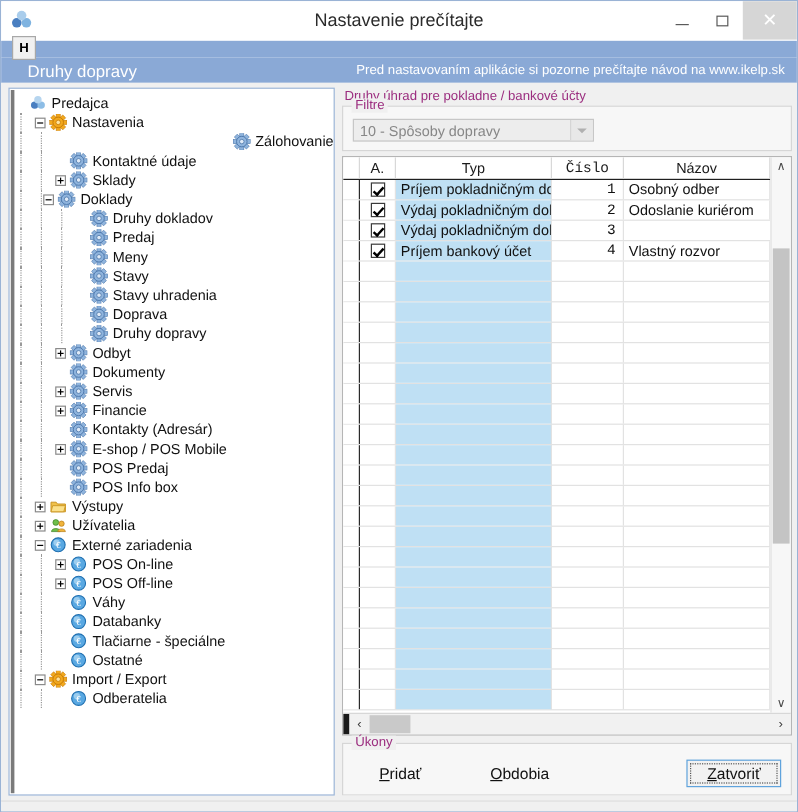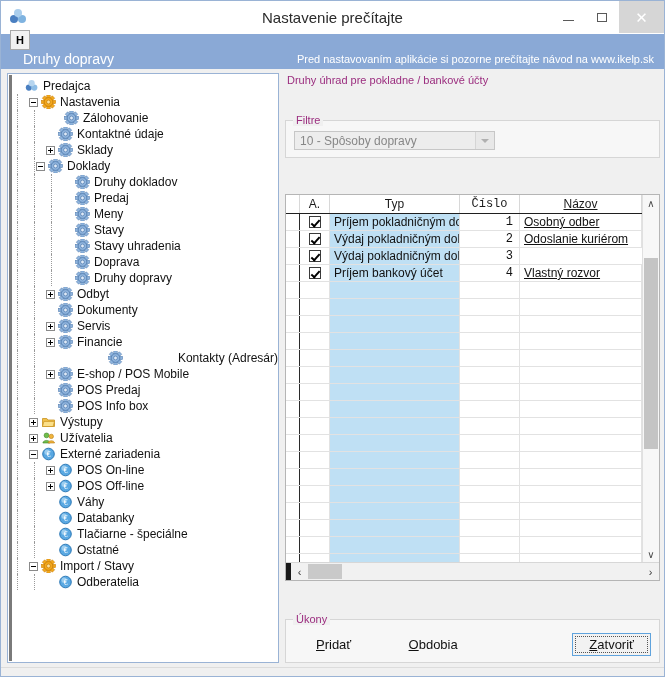--- a/index.html
+++ b/index.html
@@ -178,21 +178,20 @@
     border-left: 1px dotted #9a9a9a;
     top: 0; bottom: 0;
   }
 
   
   #right-pane {
     flex: 1;
     display: flex; flex-direction: column;
     overflow: hidden;
     min-width: 0;
-    gap: 32px;
   }
   #grp-title {
     color: #9b2d7f;
     font-size: 11px;
     margin: 1px 0 2px 2px;
   }
 
   .fieldset {
     border: 1px solid #d6d6d6;
     background: #f7f7f7;
@@ -258,21 +257,21 @@
     font-size: 12px; color: #1a1a1a;
     border-right: 1px solid #d8d8d8;
     box-sizing: border-box;
     cursor: default;
     overflow: hidden;
   }
   .c-gutter { width: 14px; min-width: 14px; }
   .c-a      { width: 30px; min-width: 30px; }
   .c-typ    { width: 130px; min-width: 130px; }
   .c-cislo  { width: 60px;  min-width: 60px; font-family: Liberation Mono, monospace; }
-  .c-nazov  { flex: 1; min-width: 0; text-decoration: underline; }
+  .c-nazov  { flex: 1; min-width: 0; }
 
   #grid-body { flex: 1; overflow: hidden; background: #ffffff; position: relative; }
   .grow {
     height: 17px; display: flex;
     border-bottom: 1px solid #e2e2e2;
     box-sizing: border-box;
   }
   .gcell {
     display: flex; align-items: center;
     font-size: 12px; color: #111;
@@ -456,21 +455,21 @@
                 <rect x="-0.1" y="5.3" width="3.4" height="3.4" fill="#f2a81d" stroke="#c77b05" stroke-width="0.5" transform="rotate(180 1.6 7.0)"></rect>
                 <rect x="1.5" y="1.5" width="3.4" height="3.4" fill="#f2a81d" stroke="#c77b05" stroke-width="0.5" transform="rotate(225 3.2 3.2)"></rect>
                 <rect x="5.3" y="-0.1" width="3.4" height="3.4" fill="#f2a81d" stroke="#c77b05" stroke-width="0.5" transform="rotate(270 7.0 1.6)"></rect>
                 <rect x="9.1" y="1.5" width="3.4" height="3.4" fill="#f2a81d" stroke="#c77b05" stroke-width="0.5" transform="rotate(315 10.8 3.2)"></rect>
       <circle cx="7" cy="7" r="4.4" fill="#f2a81d" stroke="#c77b05" stroke-width="0.8"></circle>
       <circle cx="7" cy="7" r="1.9" fill="#fde3a0" stroke="#c77b05" stroke-width="0.7"></circle>
               </svg>
             </span>
             <span class="tlabel">Nastavenia</span>
           </div>
-          <div class="tnode" style="padding-left: 44px;">
+          <div class="tnode" style="padding-left: 44px; justify-content: flex-end;">
             <span class="dotline" style="left: 9px;"></span>
             <span class="dotline" style="left: 26px;"></span>
             <span class="expander-spacer"></span>
             <span class="ticon">
               <svg width="15" height="14" viewBox="0 0 14 14">
                 <rect x="10.7" y="5.3" width="3.4" height="3.4" fill="#8fb4dd" stroke="#4d78ac" stroke-width="0.5" transform="rotate(0 12.4 7.0)"></rect>
                 <rect x="9.1" y="9.1" width="3.4" height="3.4" fill="#8fb4dd" stroke="#4d78ac" stroke-width="0.5" transform="rotate(45 10.8 10.8)"></rect>
                 <rect x="5.3" y="10.7" width="3.4" height="3.4" fill="#8fb4dd" stroke="#4d78ac" stroke-width="0.5" transform="rotate(90 7.0 12.4)"></rect>
                 <rect x="1.5" y="9.1" width="3.4" height="3.4" fill="#8fb4dd" stroke="#4d78ac" stroke-width="0.5" transform="rotate(135 3.2 10.8)"></rect>
                 <rect x="-0.1" y="5.3" width="3.4" height="3.4" fill="#8fb4dd" stroke="#4d78ac" stroke-width="0.5" transform="rotate(180 1.6 7.0)"></rect>
@@ -763,21 +762,21 @@
                 <rect x="-0.1" y="5.3" width="3.4" height="3.4" fill="#8fb4dd" stroke="#4d78ac" stroke-width="0.5" transform="rotate(180 1.6 7.0)"></rect>
                 <rect x="1.5" y="1.5" width="3.4" height="3.4" fill="#8fb4dd" stroke="#4d78ac" stroke-width="0.5" transform="rotate(225 3.2 3.2)"></rect>
                 <rect x="5.3" y="-0.1" width="3.4" height="3.4" fill="#8fb4dd" stroke="#4d78ac" stroke-width="0.5" transform="rotate(270 7.0 1.6)"></rect>
                 <rect x="9.1" y="1.5" width="3.4" height="3.4" fill="#8fb4dd" stroke="#4d78ac" stroke-width="0.5" transform="rotate(315 10.8 3.2)"></rect>
       <circle cx="7" cy="7" r="4.4" fill="#8fb4dd" stroke="#4d78ac" stroke-width="0.8"></circle>
       <circle cx="7" cy="7" r="1.9" fill="#dfeaf7" stroke="#4d78ac" stroke-width="0.7"></circle>
               </svg>
             </span>
             <span class="tlabel">Financie</span>
           </div>
-          <div class="tnode" style="padding-left: 38px; justify-content: space-between;">
+          <div class="tnode" style="padding-left: 38px;">
             <span class="dotline" style="left: 9px;"></span>
             <span class="dotline" style="left: 26px;"></span>
             <span class="expander-spacer"></span>
             <span class="ticon">
               <svg width="15" height="14" viewBox="0 0 14 14">
                 <rect x="10.7" y="5.3" width="3.4" height="3.4" fill="#8fb4dd" stroke="#4d78ac" stroke-width="0.5" transform="rotate(0 12.4 7.0)"></rect>
                 <rect x="9.1" y="9.1" width="3.4" height="3.4" fill="#8fb4dd" stroke="#4d78ac" stroke-width="0.5" transform="rotate(45 10.8 10.8)"></rect>
                 <rect x="5.3" y="10.7" width="3.4" height="3.4" fill="#8fb4dd" stroke="#4d78ac" stroke-width="0.5" transform="rotate(90 7.0 12.4)"></rect>
                 <rect x="1.5" y="9.1" width="3.4" height="3.4" fill="#8fb4dd" stroke="#4d78ac" stroke-width="0.5" transform="rotate(135 3.2 10.8)"></rect>
                 <rect x="-0.1" y="5.3" width="3.4" height="3.4" fill="#8fb4dd" stroke="#4d78ac" stroke-width="0.5" transform="rotate(180 1.6 7.0)"></rect>
@@ -974,21 +973,21 @@
                 <rect x="5.3" y="10.7" width="3.4" height="3.4" fill="#f2a81d" stroke="#c77b05" stroke-width="0.5" transform="rotate(90 7.0 12.4)"></rect>
                 <rect x="1.5" y="9.1" width="3.4" height="3.4" fill="#f2a81d" stroke="#c77b05" stroke-width="0.5" transform="rotate(135 3.2 10.8)"></rect>
                 <rect x="-0.1" y="5.3" width="3.4" height="3.4" fill="#f2a81d" stroke="#c77b05" stroke-width="0.5" transform="rotate(180 1.6 7.0)"></rect>
                 <rect x="1.5" y="1.5" width="3.4" height="3.4" fill="#f2a81d" stroke="#c77b05" stroke-width="0.5" transform="rotate(225 3.2 3.2)"></rect>
                 <rect x="5.3" y="-0.1" width="3.4" height="3.4" fill="#f2a81d" stroke="#c77b05" stroke-width="0.5" transform="rotate(270 7.0 1.6)"></rect>
                 <rect x="9.1" y="1.5" width="3.4" height="3.4" fill="#f2a81d" stroke="#c77b05" stroke-width="0.5" transform="rotate(315 10.8 3.2)"></rect>
       <circle cx="7" cy="7" r="4.4" fill="#f2a81d" stroke="#c77b05" stroke-width="0.8"></circle>
       <circle cx="7" cy="7" r="1.9" fill="#fde3a0" stroke="#c77b05" stroke-width="0.7"></circle>
               </svg>
             </span>
-            <span class="tlabel">Import / Stavy</span>
+            <span class="tlabel">Import / Export</span>
           </div>
           <div class="tnode" style="padding-left: 38px;">
             <span class="dotline" style="left: 9px;"></span>
             <span class="dotline" style="left: 26px;"></span>
             <span class="expander-spacer"></span>
             <span class="ticon">
               <svg width="15" height="14" viewBox="0 0 14 14">
       <circle cx="7" cy="7" r="5.8" fill="#59a8e2" stroke="#1f6fb0" stroke-width="0.9"></circle>
       <circle cx="5.6" cy="5.2" r="2.6" fill="#bfe0f6" opacity="0.65"></circle>
       <text x="7" y="10" font-size="7.5" font-family="Liberation Serif, serif" fill="#ffffff" text-anchor="middle">€</text>

